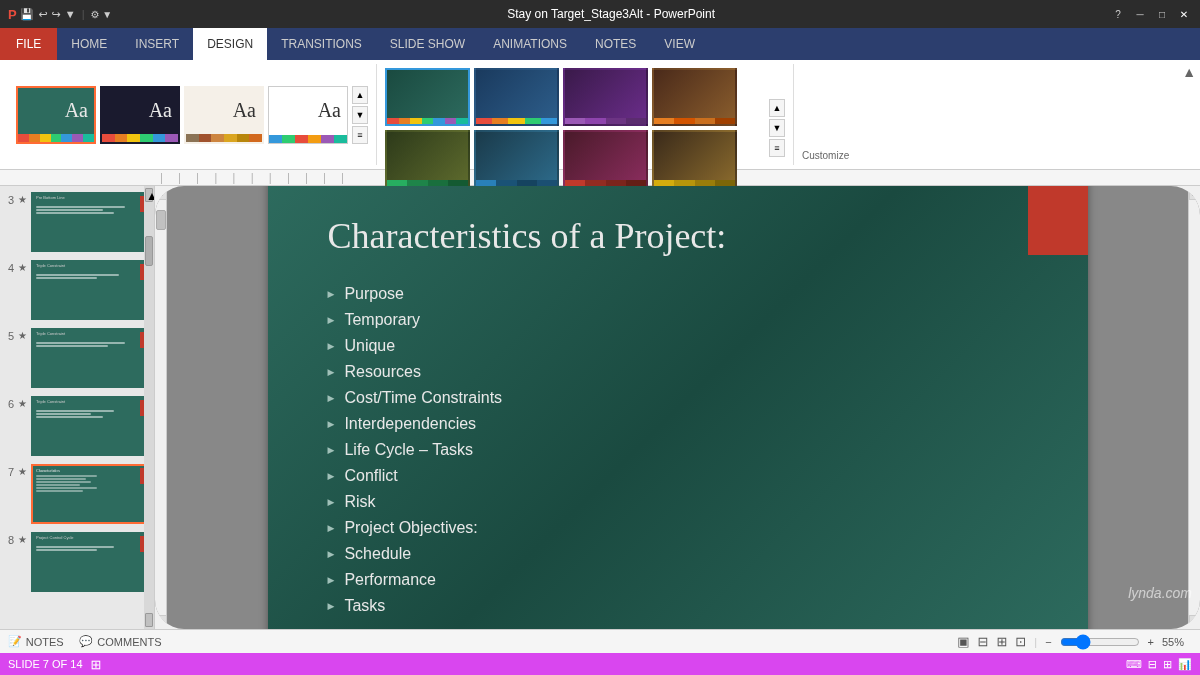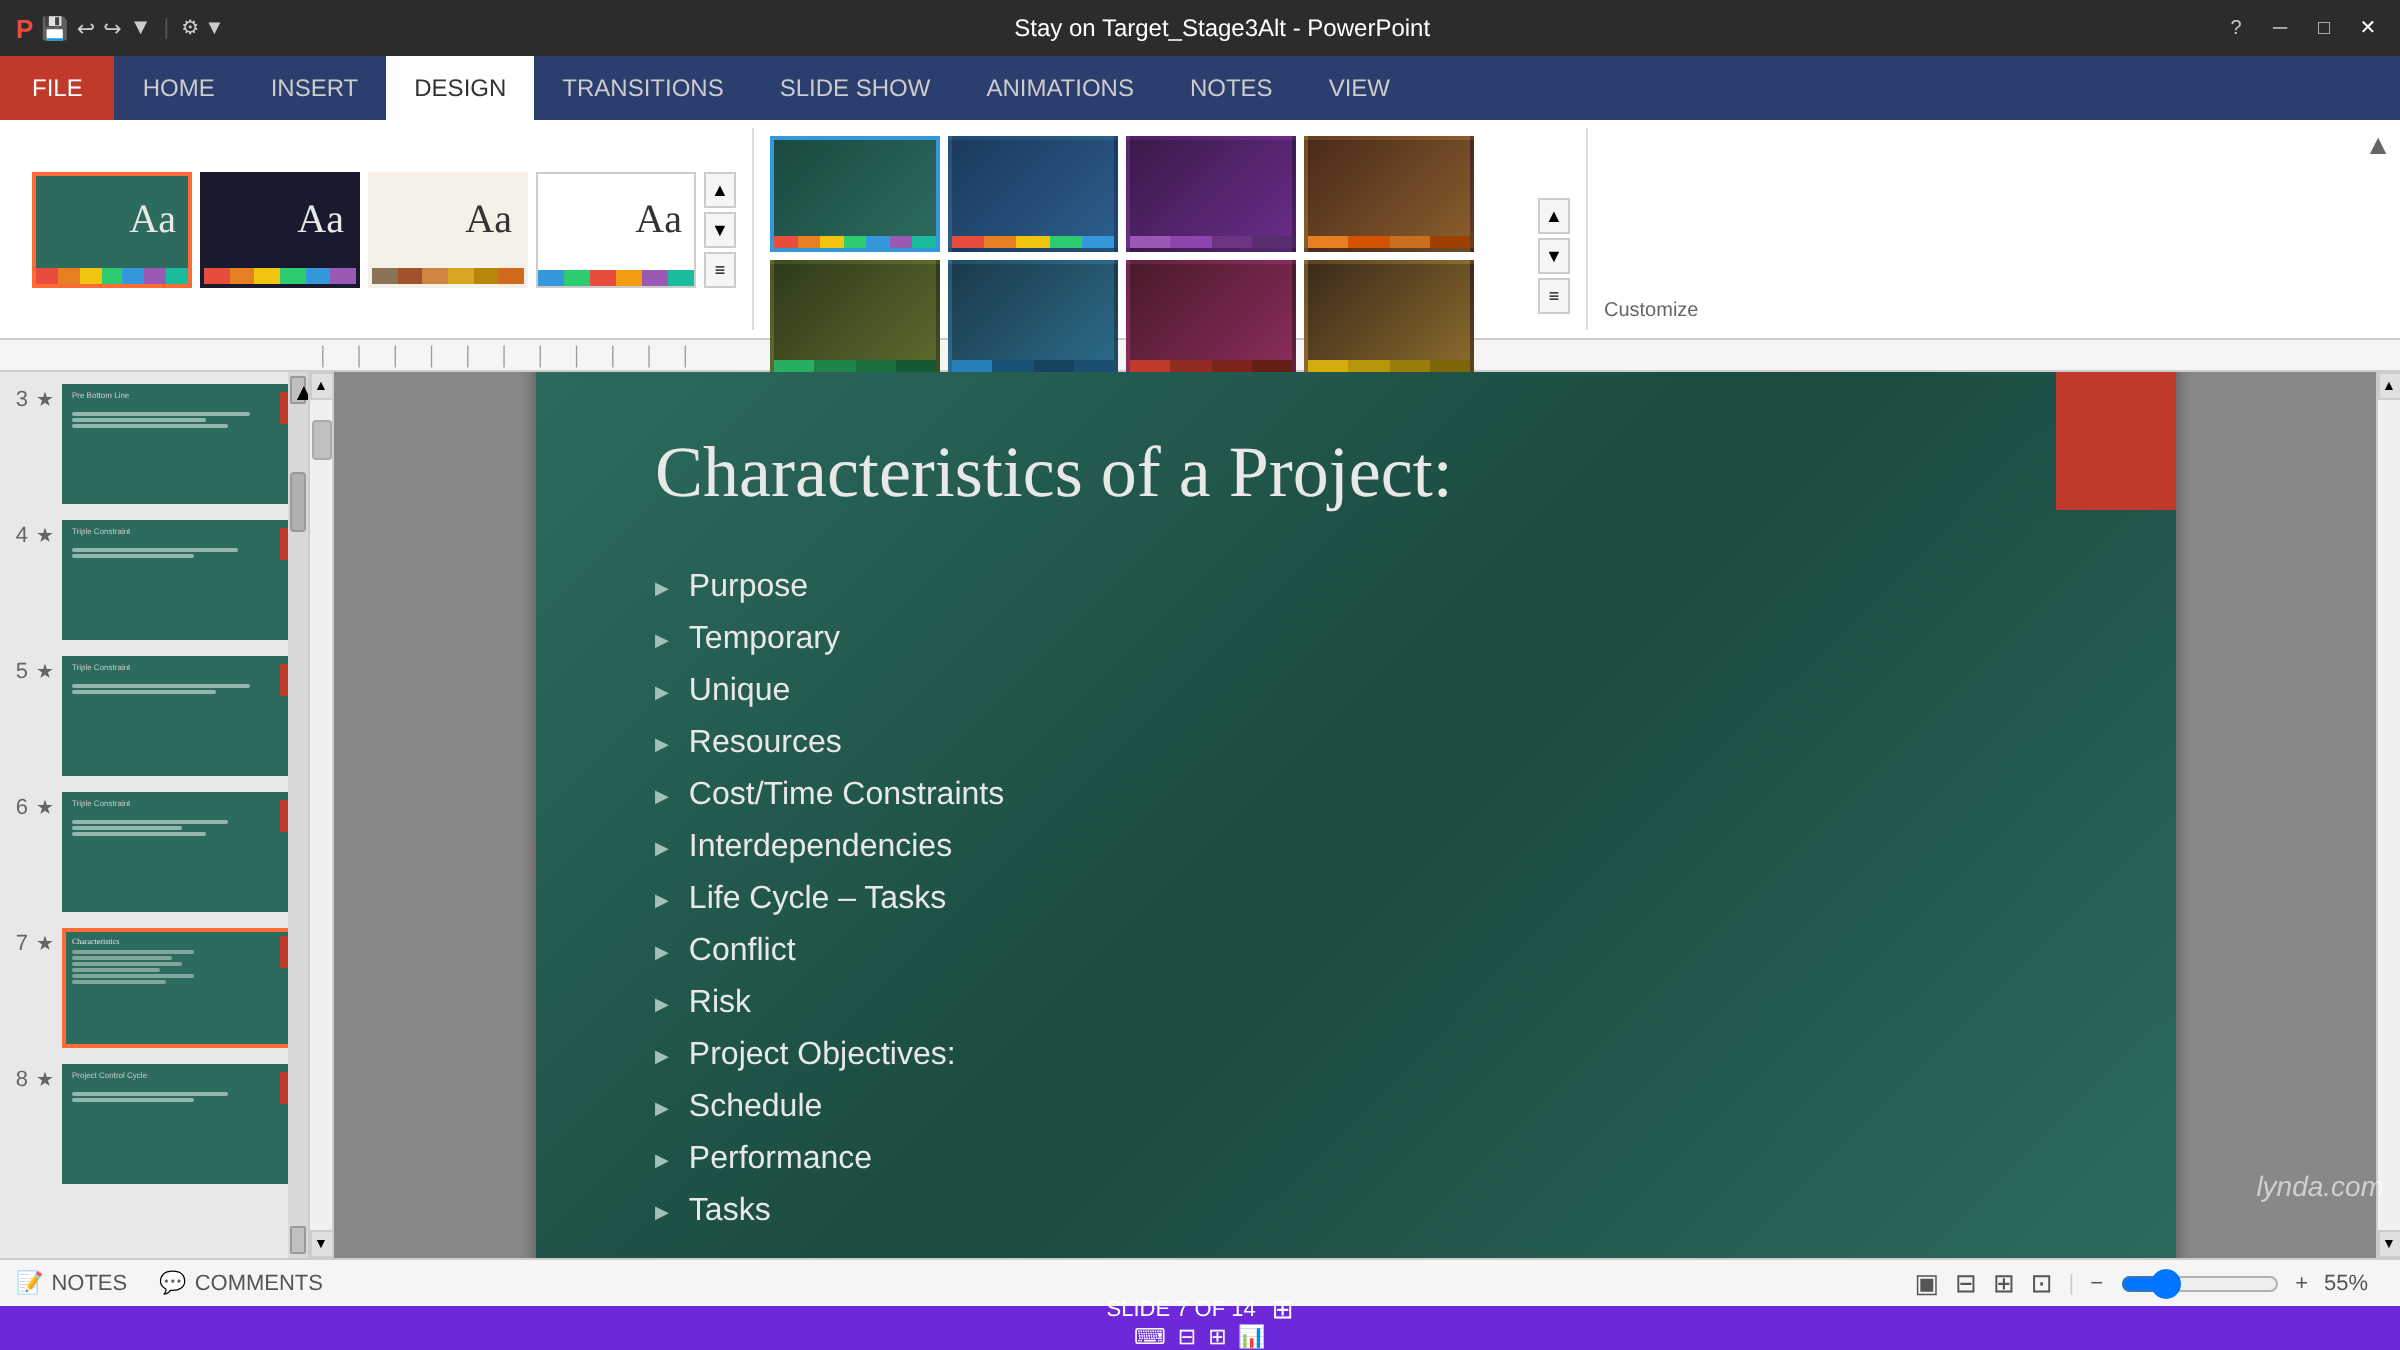--- a/index.html
+++ b/index.html
@@ -58,31 +58,31 @@
     .slide-num { font-size: 11px; color: #666; width: 12px; text-align: right; padding-top: 2px; }
     .slide-star { font-size: 10px; color: #666; padding-top: 2px; }
     .slide-thumb { flex: 1; height: 60px; background: #2d6b5e; border: 2px solid transparent; cursor: pointer; position: relative; overflow: hidden; }
     .slide-thumb.selected { border-color: #ff6b35; }
     .slide-thumb .thumb-title { color: #fff; font-size: 5px; padding: 2px 3px; line-height: 1.2; }
     .slide-thumb .thumb-red { position: absolute; top: 2px; right: 2px; width: 8px; height: 16px; background: #c0392b; }
     .slide-thumb .thumb-lines { padding: 2px 3px; }
     .slide-thumb .thumb-line { background: rgba(255,255,255,0.5); height: 2px; margin: 1px 0; border-radius: 1px; }
 
     
-    #slide-content { flex: 1; background: #888; display: flex; align-items: center; justify-content: center; position: relative; overflow: hidden; }
+    #slide-content { flex: 1; background: #888; display: flex; align-items: center; justify-content: center; position: relative; overflow: hidden; border-radius: 29px; }
     #slide { width: 820px; height: 465px; background: linear-gradient(135deg, #2d6b5e 0%, #1a4a40 50%, #2d6b5e 100%); position: relative; box-shadow: 0 2px 8px rgba(0,0,0,0.4); }
     #slide-red-corner { position: absolute; top: 0; right: 0; width: 60px; height: 80px; background: #c0392b; }
 
     #slide-title { position: absolute; top: 40px; left: 60px; color: #e8e8e8; font-size: 36px; font-weight: 300; font-family: Georgia, serif; }
     #slide-bullets { position: absolute; top: 110px; left: 60px; list-style: none; }
     #slide-bullets li { color: #e8e8e8; font-size: 16px; margin-bottom: 8px; display: flex; align-items: center; gap: 10px; }
     #slide-bullets li::before { content: '▶'; font-size: 9px; color: #a0c0b8; }
 
     
-    #status-bar { height: 22px; background: #6d28d9; display: flex; align-items: center; justify-content: flex-end; padding: 0 8px; color: #fff; font-size: 11px; flex-direction: column; }
+    #status-bar { height: 22px; background: #d946ef; display: flex; align-items: center; justify-content: space-between; padding: 0 8px; color: #fff; font-size: 11px; }
 
     
     #ruler-h { height: 16px; background: #f5f5f5; border-bottom: 1px solid #ccc; display: flex; align-items: center; padding: 0 4px; font-size: 9px; color: #999; }
 
     
     .v1 { background: linear-gradient(135deg, #1a4a40 0%, #2d6b5e 100%); }
     .v2 { background: linear-gradient(135deg, #1a3a5e 0%, #2d5e8b 100%); }
     .v3 { background: linear-gradient(135deg, #3a1a4a 0%, #6b2d8b 100%); }
     .v4 { background: linear-gradient(135deg, #4a2a1a 0%, #8b5e2d 100%); }
     .v5 { background: linear-gradient(135deg, #2d3a1a 0%, #5e6b2d 100%); }

